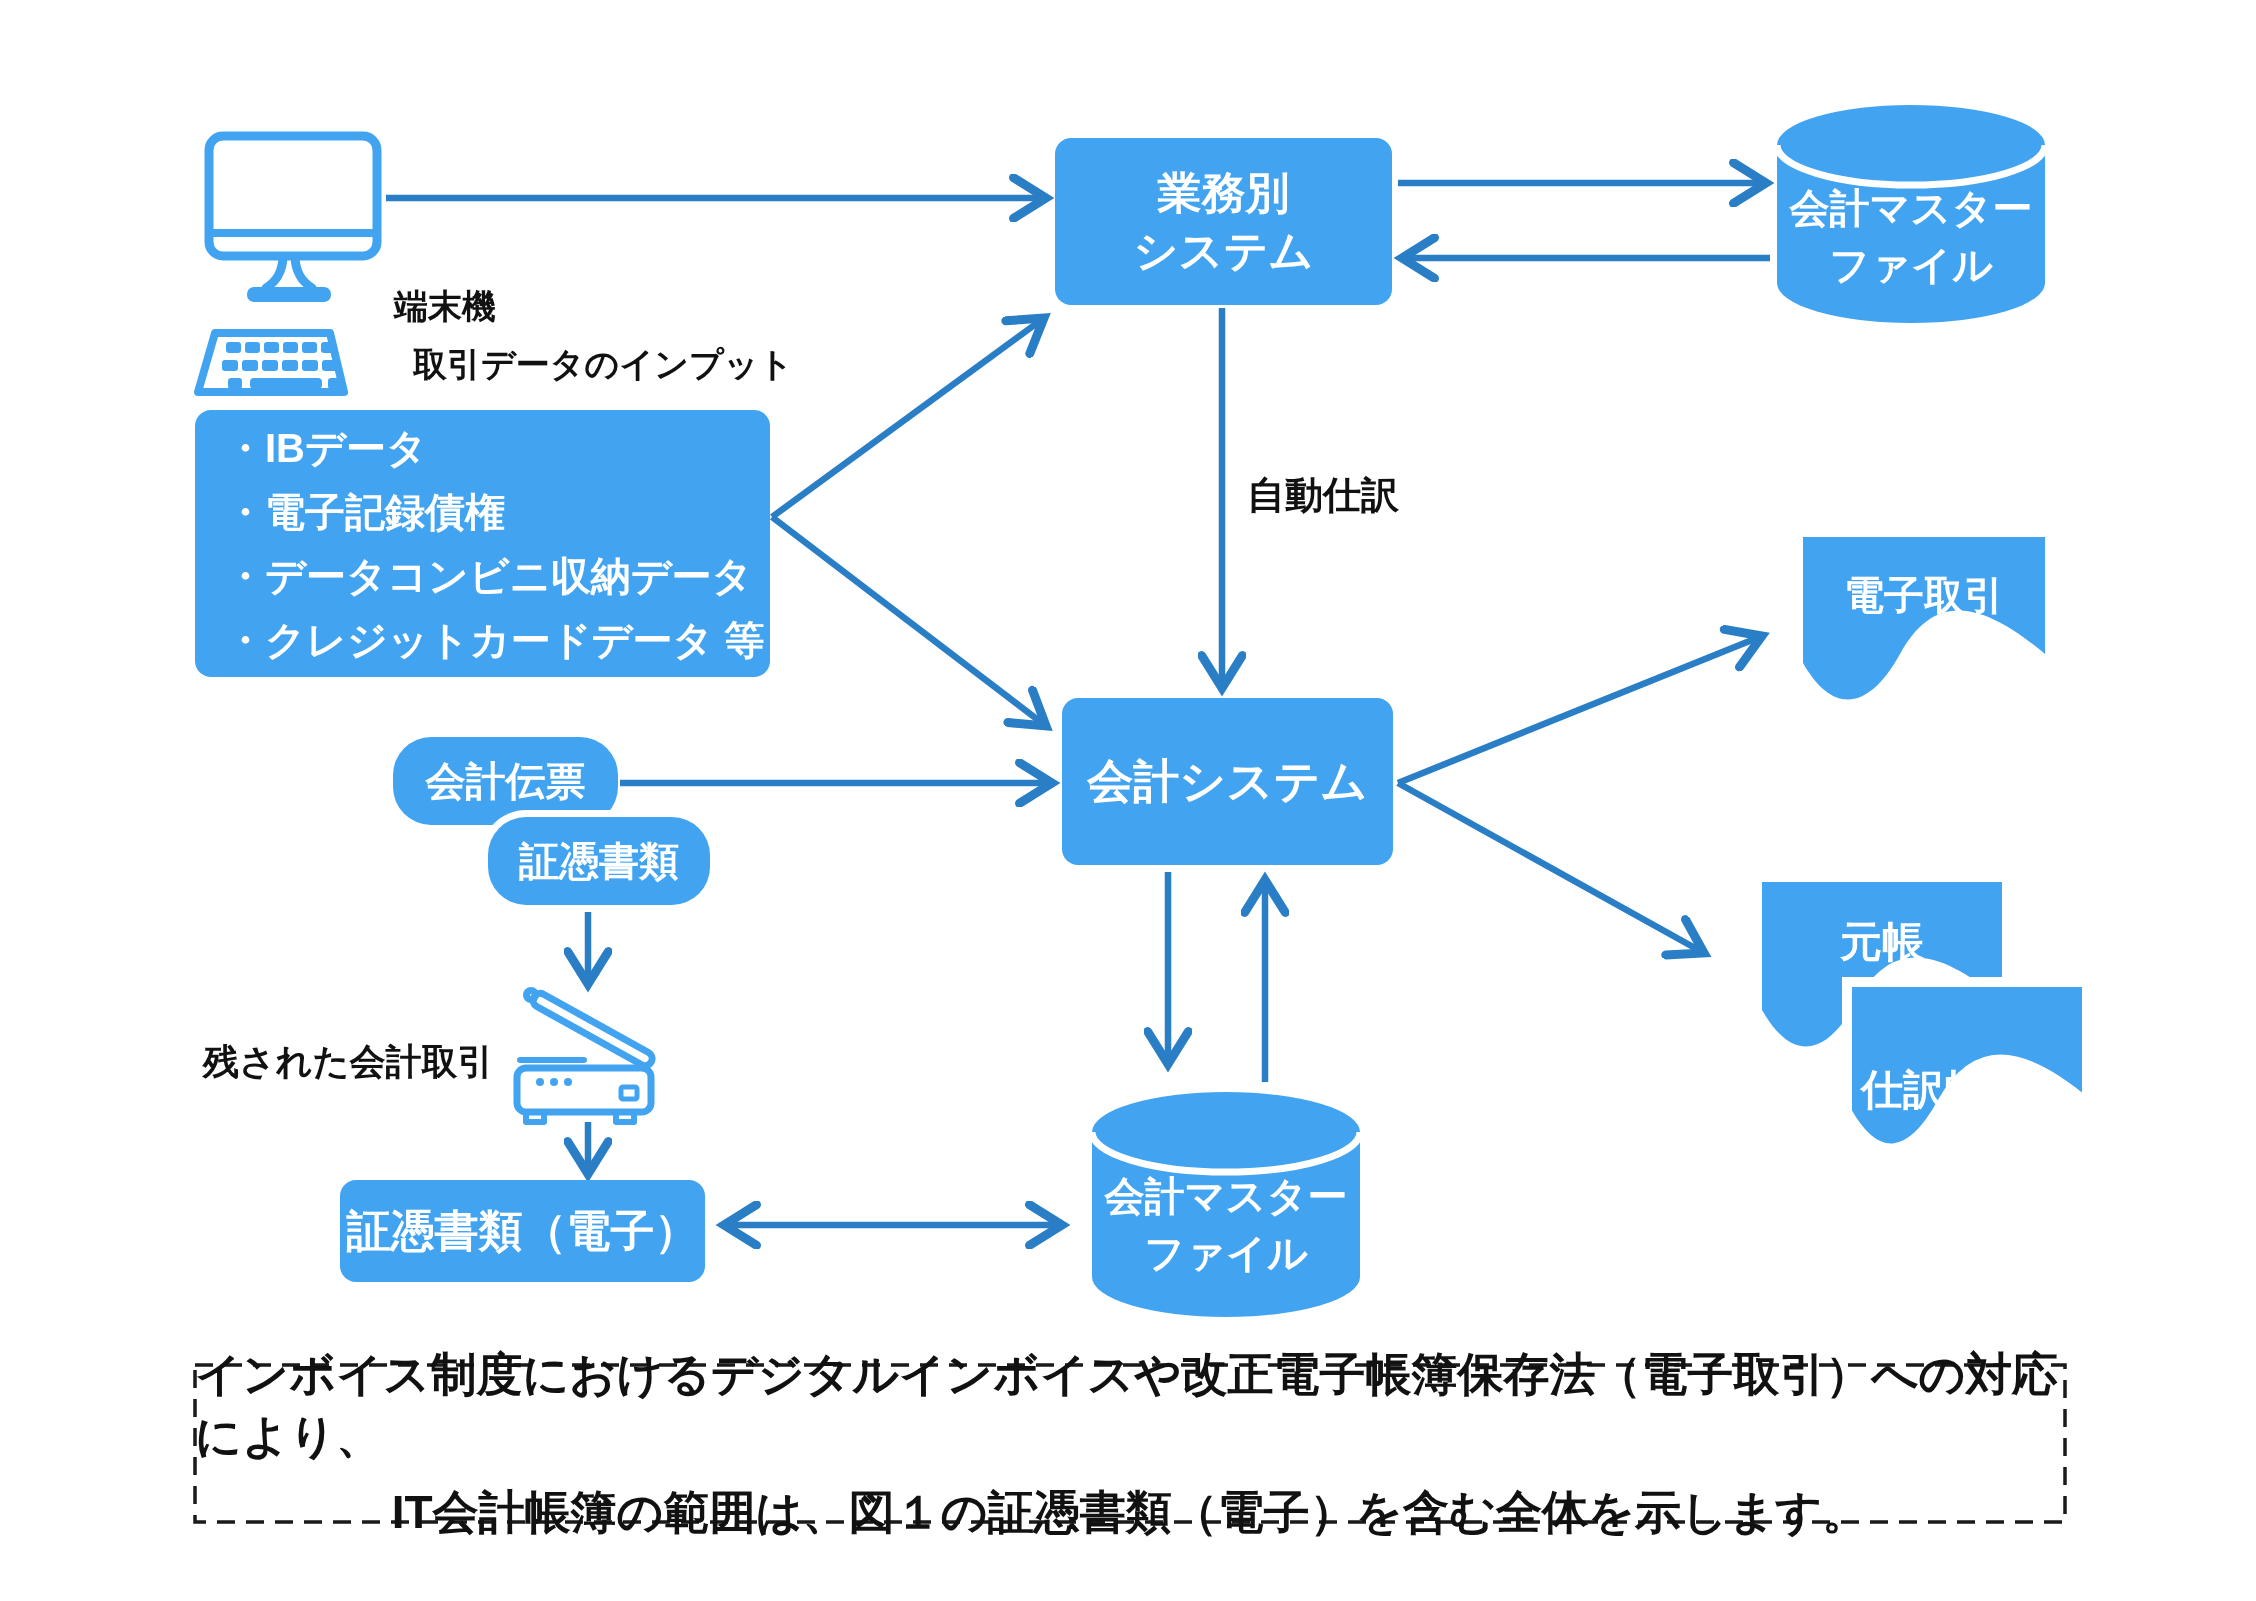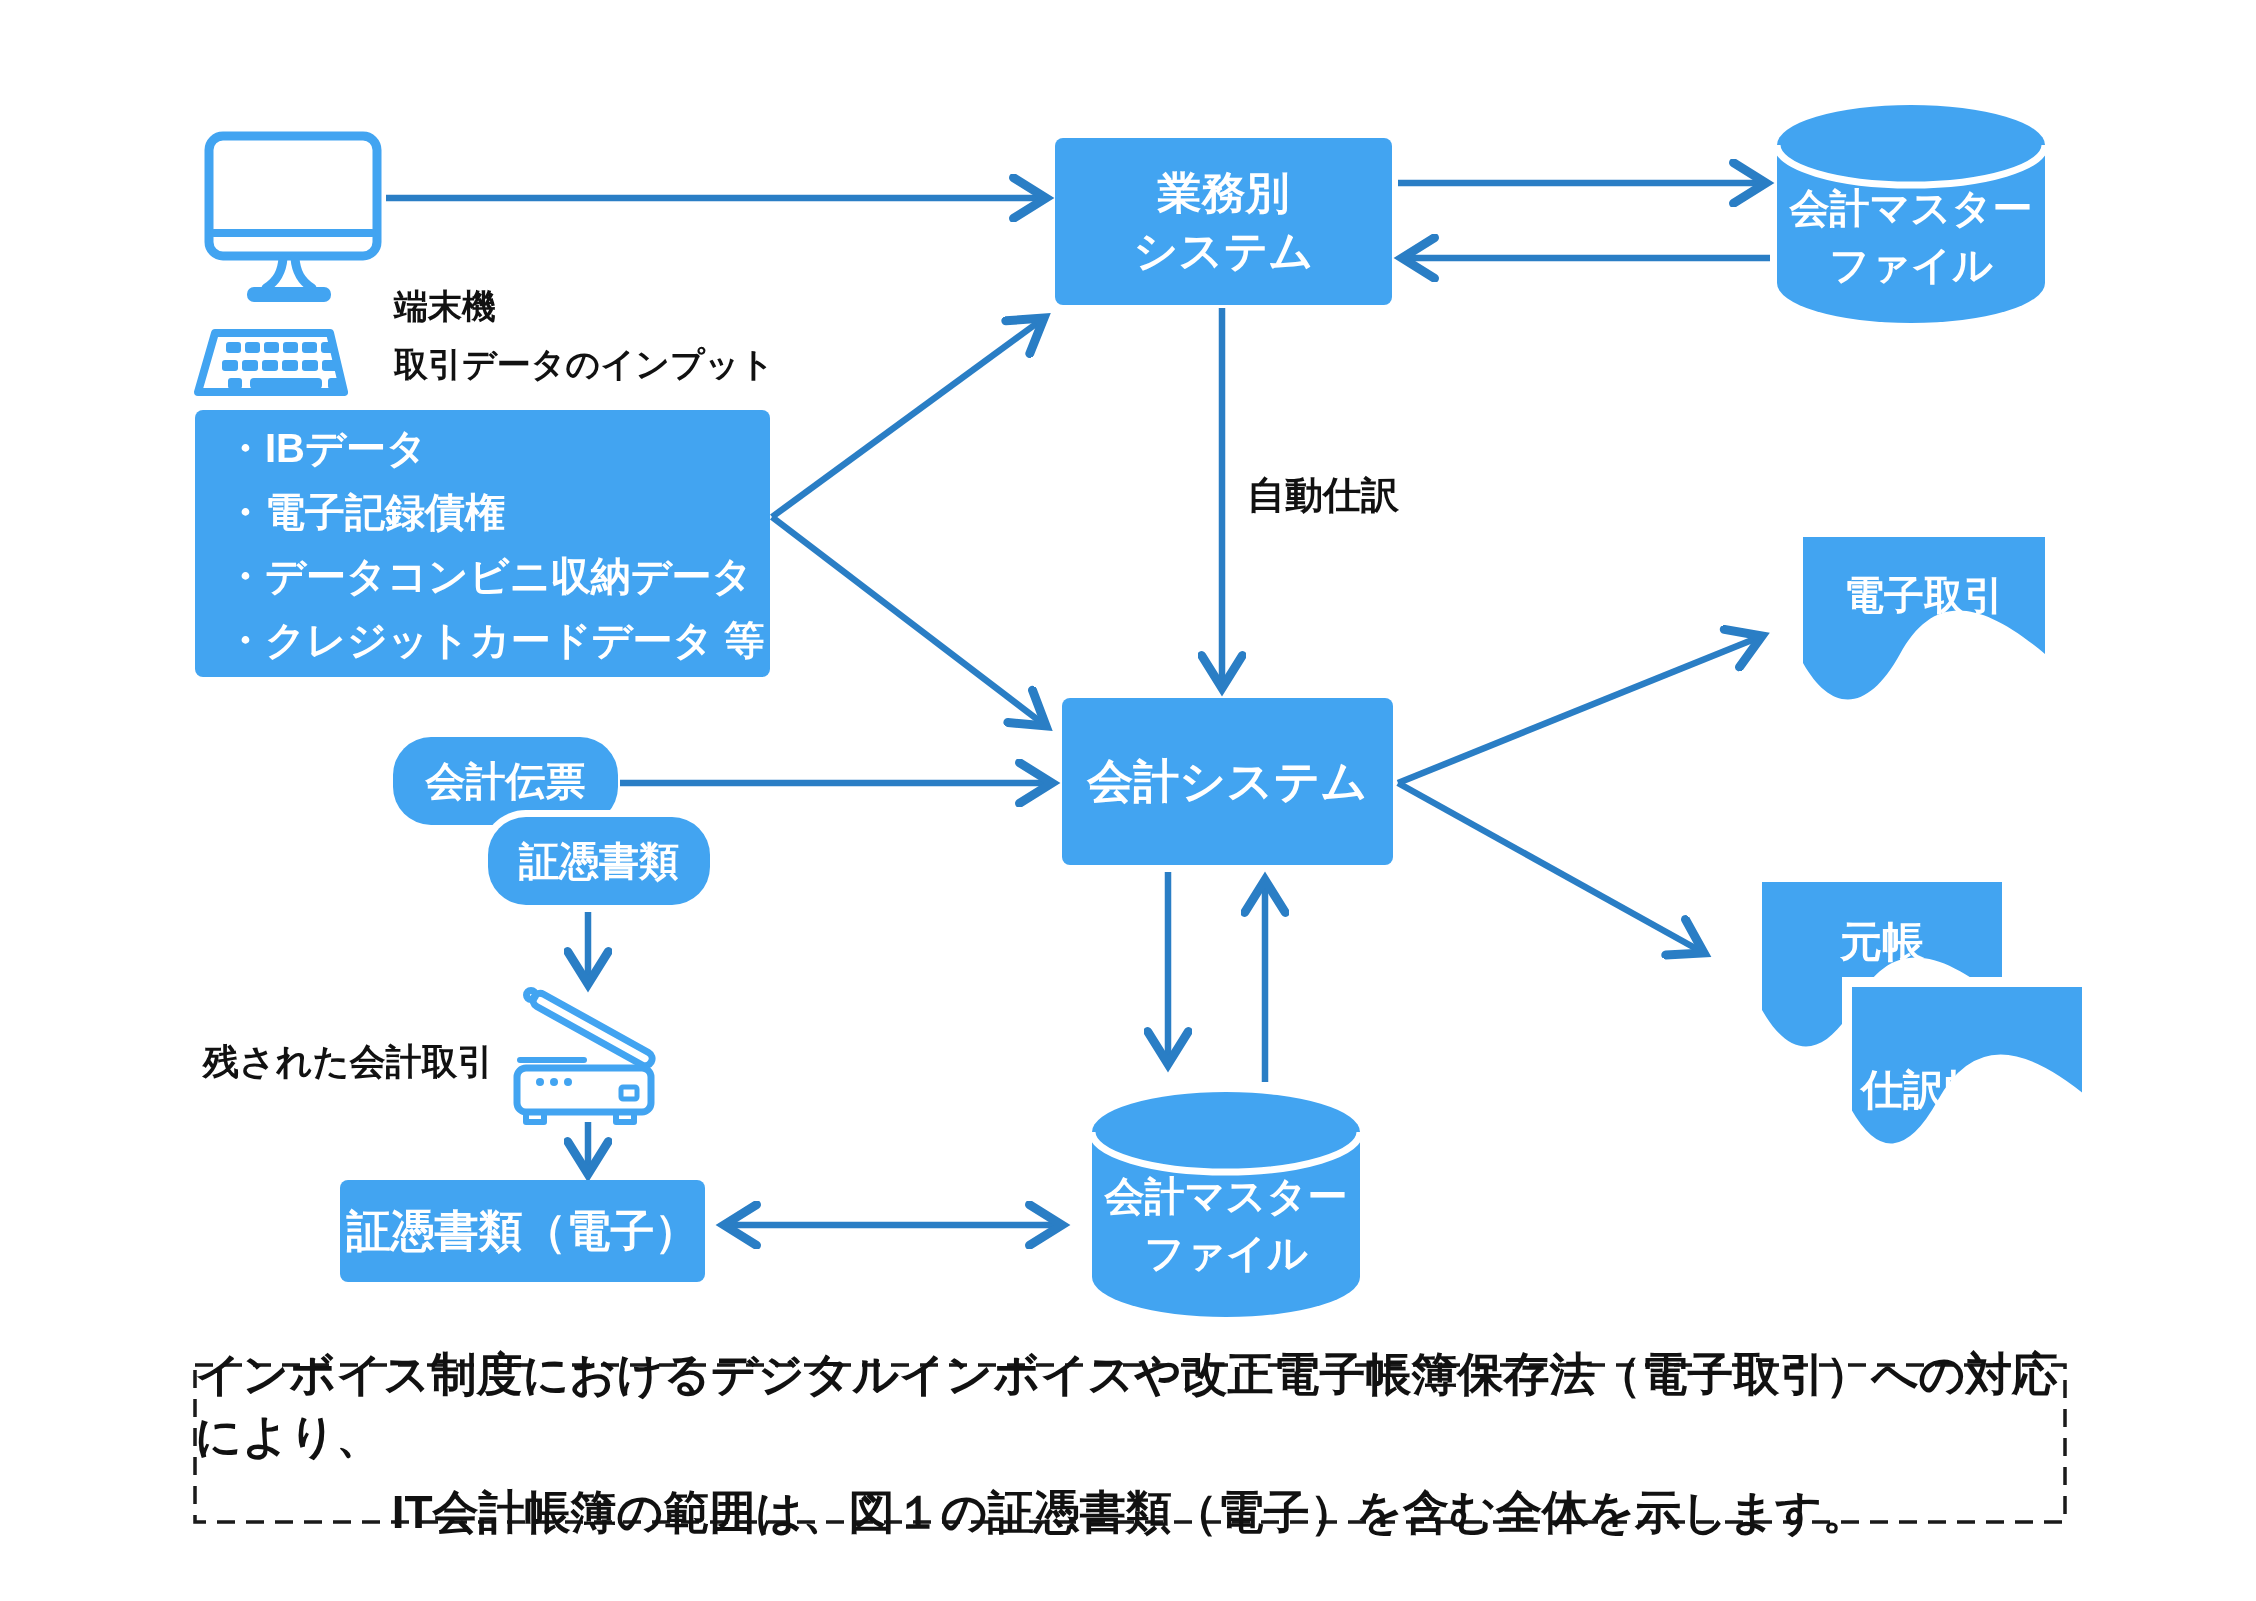--- a/index.html
+++ b/index.html
@@ -9,21 +9,21 @@
     --white:#ffffff;
   }
   html,body{margin:0;padding:0;background:#ffffff;}
   #canvas{
     position:relative;width:2256px;height:1601px;background:#ffffff;overflow:hidden;
     font-family:"Liberation Sans","DejaVu Sans",sans-serif;font-weight:bold;color:var(--ink);
   }
   #diagram-svg{position:absolute;left:0;top:0;z-index:1;}
   .node{position:absolute;z-index:2;display:flex;align-items:center;justify-content:center;
         background:var(--shape);color:var(--white);text-align:center;}
-  .rounded{border-radius:8px;}
+  .rounded{border-radius:16px;}
   .label{position:absolute;z-index:3;white-space:nowrap;}
   .black{color:var(--ink);}
   .col{flex-direction:column;}
   .overlap{box-shadow:0 0 0 7px #ffffff;}
   .fill-shape{fill:var(--shape);}
   .stroke-icon{stroke:var(--shape);}
   .mstroke{stroke:var(--arrow);}
   .arrow-line{fill:none;stroke:var(--arrow);stroke-width:6.5;}
   .doc-txt{position:absolute;z-index:3;color:#fff;text-align:center;}
   .cyl-txt{position:absolute;z-index:3;color:#fff;display:flex;flex-direction:column;
@@ -170,21 +170,21 @@
   <div class="cyl-txt" style="left:1777px;top:180px;width:268px;font-size:40px;line-height:57px;">
     <span>会計マスター</span>
     <span>ファイル</span>
   </div>
   <div class="cyl-txt" style="left:1092px;top:1168px;width:268px;font-size:40px;line-height:57px;">
     <span>会計マスター</span>
     <span>ファイル</span>
   </div>
 
   <div class="label black" style="left:394px;top:284px;font-size:34px;">端末機</div>
-  <div class="label black" style="left:394px;top:342px;font-size:34px;">取引データのインプット</div>
+  <div class="label black" style="left:413px;top:342px;font-size:34px;">取引データのインプット</div>
   <div class="label black" style="left:1247px;top:470px;font-size:38px;">自動仕訳</div>
   <div class="label black" style="left:203px;top:1038px;font-size:36px;">残された会計取引</div>
 
   <div id="footnote">
     <span>インボイス制度におけるデジタルインボイスや改正電子帳簿保存法（電子取引）への対応により、</span>
     <span>IT会計帳簿の範囲は、図１の証憑書類（電子）を含む全体を示します。</span>
   </div>
 
 </div>
 

